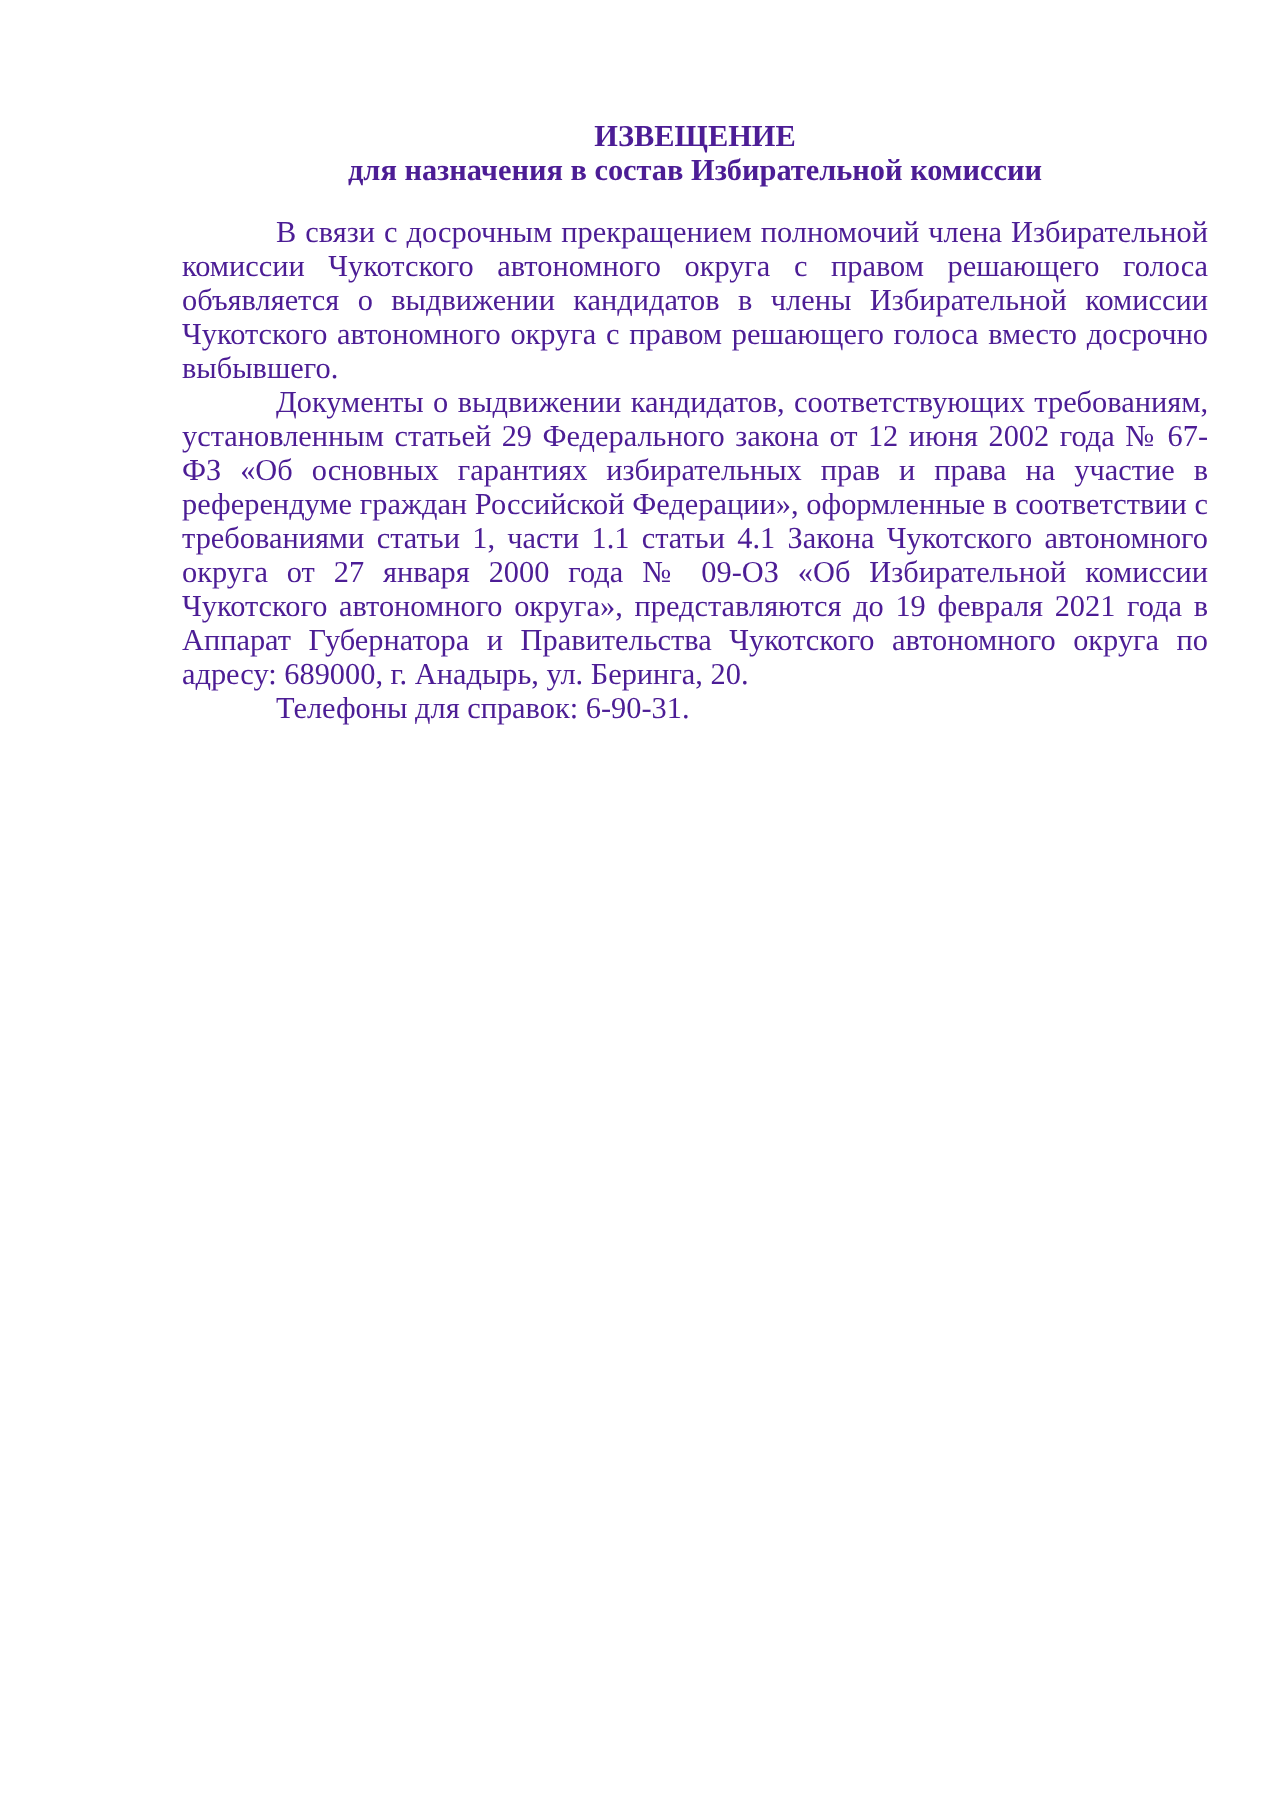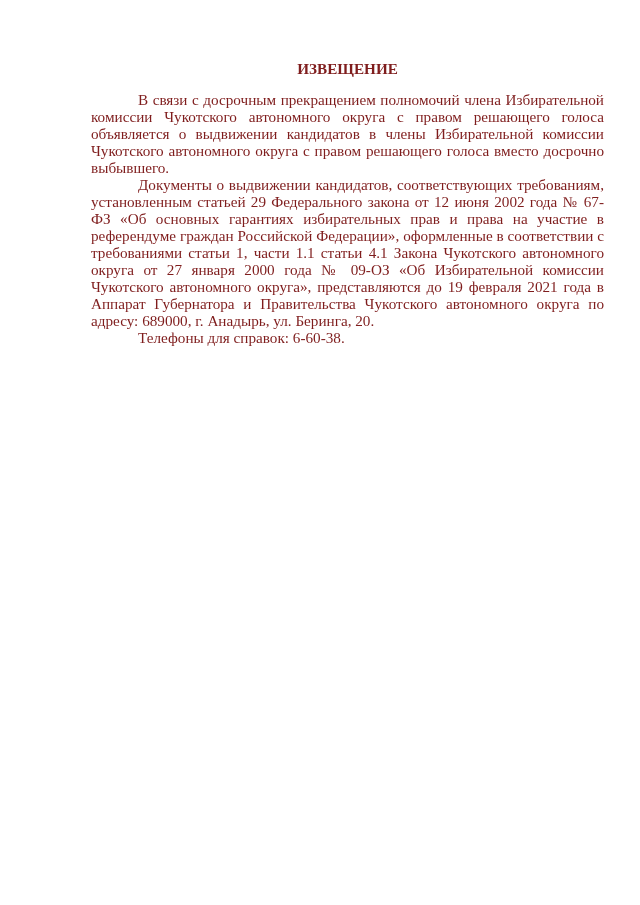--- a/index.html
+++ b/index.html
@@ -1,29 +1,30 @@
 <!DOCTYPE html>
 <html><head>
 <meta charset="utf-8">
 <style>
   html, body { margin: 0; padding: 0; background: #ffffff; }
   body { width: 640px; height: 905px; position: relative; overflow: hidden; }
   .page {
     position: absolute; left: 91px; top: 60px; width: 513px;
     font-family: "Liberation Serif", "DejaVu Serif", serif;
-    color: #7f1d1d; font-size: 15.2px; line-height: 17px;
+    color: #4c1d95; font-size: 15.2px; line-height: 17px;
   }
   .title-block { text-align: center; font-weight: bold; margin-bottom: 14px; }
   .title-block div { line-height: 17px; }
   .title-main { font-size: 15.2px; }
   p { margin: 0; text-align: justify; text-indent: 47px; }
 </style>
 </head>
 <body>
 
 <div class="page">
   <div class="title-block">
     <div class="title-main">ИЗВЕЩЕНИЕ</div>
+    <div>для назначения в состав Избирательной комиссии</div>
   </div>
   <p>В связи с досрочным прекращением полномочий члена Избирательной комиссии Чукотского автономного округа с правом решающего голоса объявляется о выдвижении кандидатов в члены Избирательной комиссии Чукотского автономного округа с правом решающего голоса вместо досрочно выбывшего.</p>
   <p>Документы о выдвижении кандидатов, соответствующих требованиям, установленным статьей 29 Федерального закона от 12 июня 2002 года № 67-ФЗ «Об основных гарантиях избирательных прав и права на участие в референдуме граждан Российской Федерации», оформленные в соответствии с требованиями статьи 1, части 1.1 статьи 4.1 Закона Чукотского автономного округа от 27 января 2000 года № 09-ОЗ «Об Избирательной комиссии Чукотского автономного округа», представляются до 19 февраля 2021 года в Аппарат Губернатора и Правительства Чукотского автономного округа по адресу: 689000, г. Анадырь, ул. Беринга, 20.</p>
-  <p>Телефоны для справок: 6-60-38.</p>
+  <p>Телефоны для справок: 6-90-31.</p>
 </div>
 
 </body></html>

